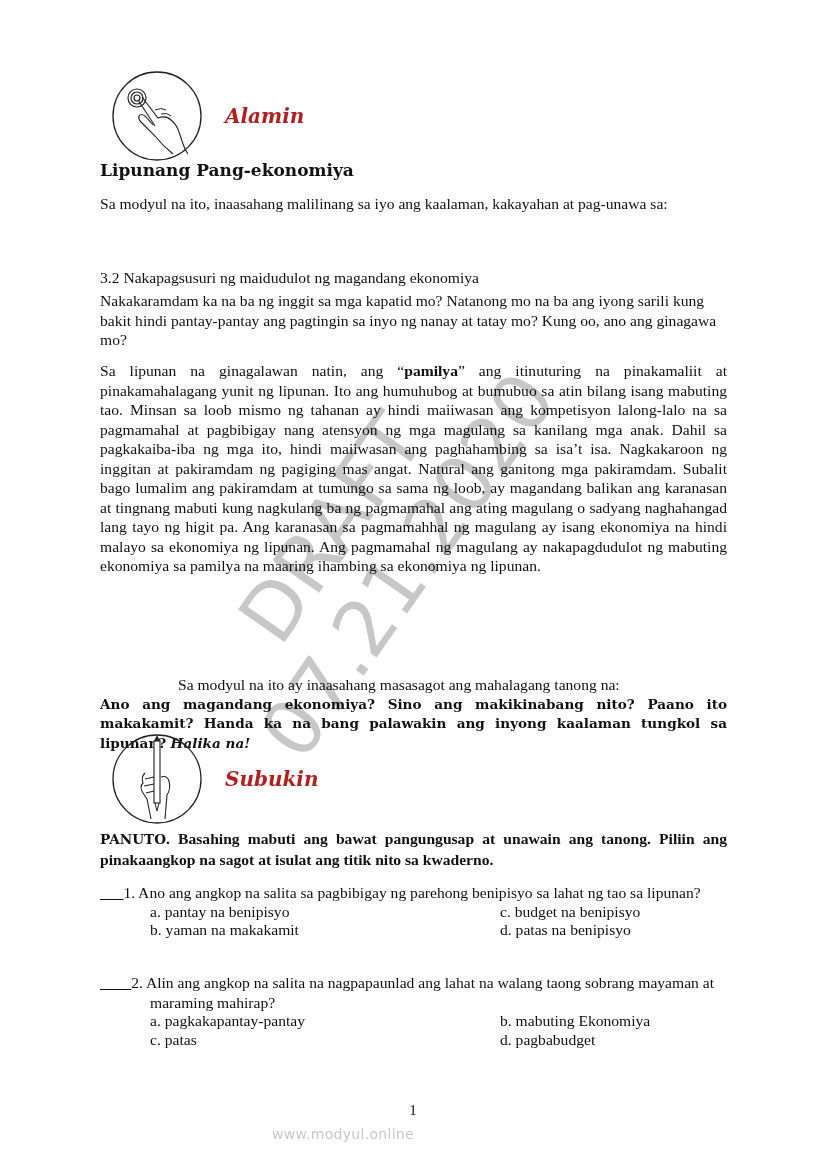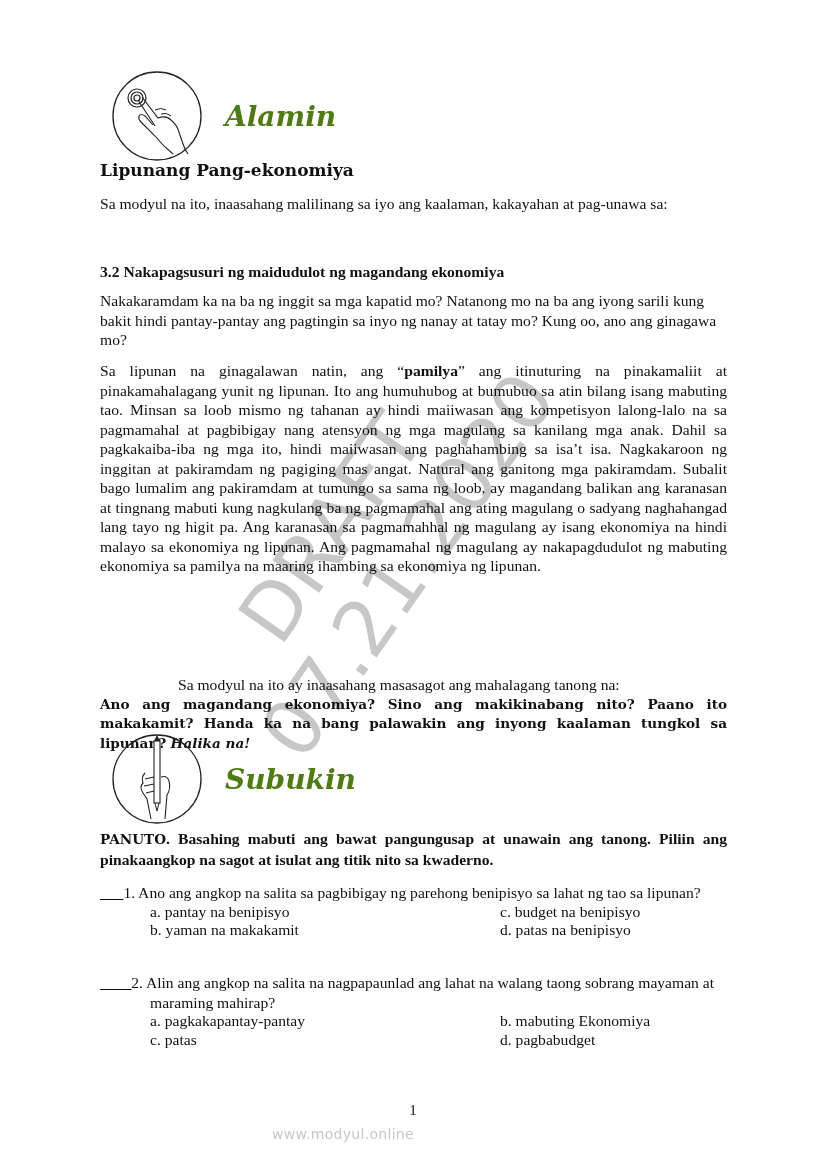--- a/index.html
+++ b/index.html
@@ -6,21 +6,21 @@
   body {
     width: 826px; height: 1169px; position: relative; overflow: hidden;
     font-family: "DejaVu Serif", "Liberation Serif", serif;
     color: #111;
   }
   .page { position: absolute; left: 0; top: 0; width: 826px; height: 1169px; }
   .section-head { position: absolute; left: 111px; display: flex; align-items: center; }
   .icon-circle { width: 92px; height: 92px; }
   .section-title {
     font-family: "DejaVu Serif", serif; font-weight: bold; font-style: italic;
-    font-size: 28px; margin-left: 22px; color: #4d7c0f;
+    font-size: 20px; margin-left: 22px; color: #b91c1c;
   }
   .h-alamin { top: 70px; }
   .h-subukin { top: 733px; }
   .subtitle {
     position: absolute; left: 100px; top: 160px;
     font-family: "DejaVu Serif", serif; font-weight: bold; font-size: 17px;
   }
   .para {
     position: absolute; left: 100px; width: 627px;
     font-family: "Liberation Serif", serif; font-size: 15.6px; line-height: 19.5px;
@@ -60,21 +60,21 @@
       <circle cx="26" cy="28" r="3" fill="none" stroke="#222" stroke-width="1.2"></circle>
       <path d="M27 30 L44 56 M31 27 L47 48 Q55 45 60 50 Q66 55 68 62 L72 74 Q74 80 77 84 M42 55 L34 46 Q30 43 28 46 Q27 49 30 52 L44 66 Q52 76 62 84" fill="none" stroke="#222" stroke-width="1.1"></path>
       <path d="M44 40 Q50 37 55 40 M50 44 Q56 42 60 46" fill="none" stroke="#222" stroke-width="1"></path>
     </svg>
     <span class="section-title">Alamin</span>
   </div>
 
   <div class="subtitle">Lipunang Pang-ekonomiya</div>
 
   <div class="para" style="top:194px;">Sa modyul na ito, inaasahang malilinang sa iyo ang kaalaman, kakayahan at pag-unawa sa:</div>
-  <div class="para p-left" style="top:262px;font-weight:bold;">3.2 Nakapagsusuri ng maidudulot ng magandang ekonomiya</div>
+  <div class="para p-left" style="top:268px;">3.2 Nakapagsusuri ng maidudulot ng magandang ekonomiya</div>
   <div class="para p-left" style="top:291px;">Nakakaramdam ka na ba ng inggit sa mga kapatid mo? Natanong mo na ba ang iyong sarili kung bakit hindi pantay-pantay ang pagtingin sa inyo ng nanay at tatay mo? Kung oo, ano ang ginagawa mo?</div>
 
   <div class="para" style="top:361px;">
     <span>Sa lipunan na ginagalawan natin, ang “</span><b>pamilya</b><span>” ang itinuturing na pinakamaliit at pinakamahalagang yunit ng lipunan. Ito ang humuhubog at bumubuo sa atin bilang isang mabuting tao. Minsan sa loob mismo ng tahanan ay hindi maiiwasan ang kompetisyon lalong-lalo na sa pagmamahal at pagbibigay nang atensyon ng mga magulang sa kanilang mga anak. Dahil sa pagkakaiba-iba ng mga ito, hindi maiiwasan ang paghahambing sa isa’t isa. Nagkakaroon ng inggitan at pakiramdam ng pagiging mas angat. Natural ang ganitong mga pakiramdam. Subalit bago lumalim ang pakiramdam at tumungo sa sama ng loob, ay magandang balikan ang karanasan at tingnang mabuti kung nagkulang ba ng pagmamahal ang ating magulang o sadyang naghahangad lang tayo ng higit pa. Ang karanasan sa pagmamahhal ng magulang ay isang ekonomiya na hindi malayo sa ekonomiya ng lipunan. Ang pagmamahal ng magulang ay nakapagdudulot ng mabuting ekonomiya sa pamilya na maaring ihambing sa ekonomiya ng lipunan.</span>
   </div>
 
   <div class="para" style="top:631px;">
     <div class="indent">Sa modyul na ito ay inaasahang masasagot ang mahalagang tanong na:</div>
     <div class="bookman"><b>Ano ang magandang ekonomiya? Sino ang makikinabang nito? Paano ito makakamit? Handa ka na bang palawakin ang inyong kaalaman tungkol sa lipunan?</b> <b><i>Halika na!</i></b></div>
   </div>

